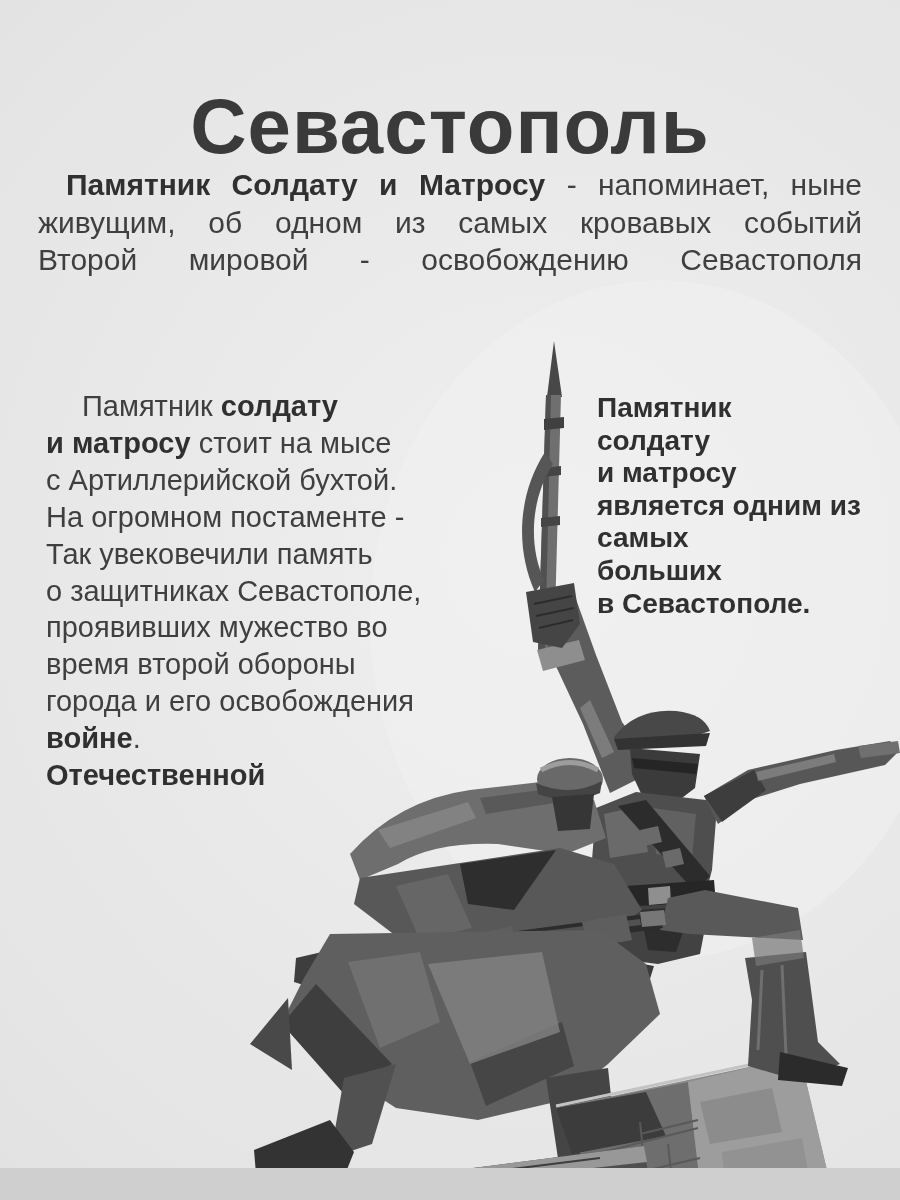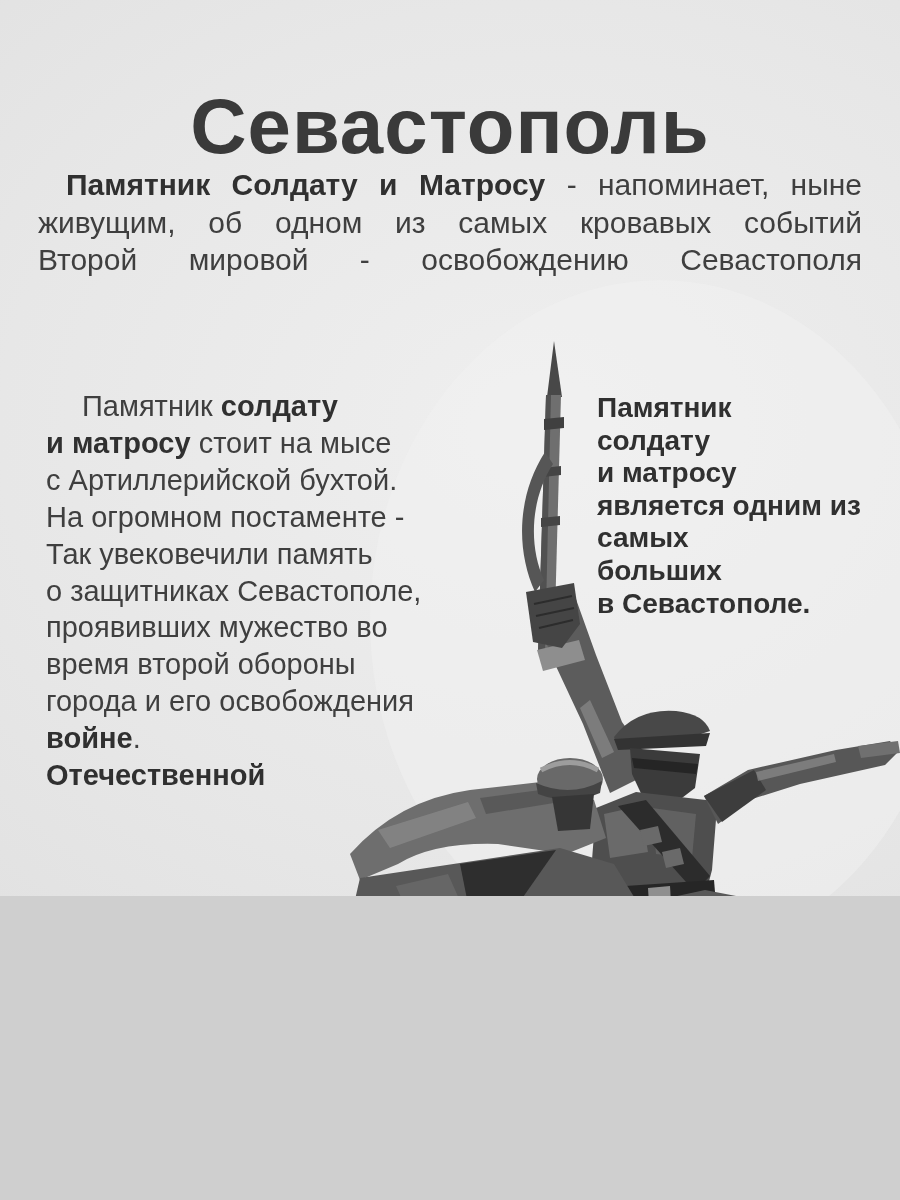--- a/index.html
+++ b/index.html
@@ -1,17 +1,17 @@
 <!DOCTYPE html>
 <html><head>
 <meta charset="utf-8">
 <style>
   html,body{margin:0;padding:0;background:#cfcfcf;}
   .page{
-    position:relative;width:900px;height:896px;overflow:hidden;
+    position:relative;width:900px;height:1168px;overflow:hidden;
     background:radial-gradient(120% 95% at 60% 48%, #efefef 0%, #e7e7e7 50%, #dddddd 100%);
     font-family:"Liberation Sans", sans-serif;
     color:#3f3f3f;
   }
   .monument{position:absolute;left:0;top:0;width:900px;height:1200px;}
   .title{
     position:absolute;top:30px;left:0;width:900px;
     text-align:center;font-size:78px;line-height:88px;font-weight:bold;
     color:#3a3a3a;letter-spacing:1px;
   }

